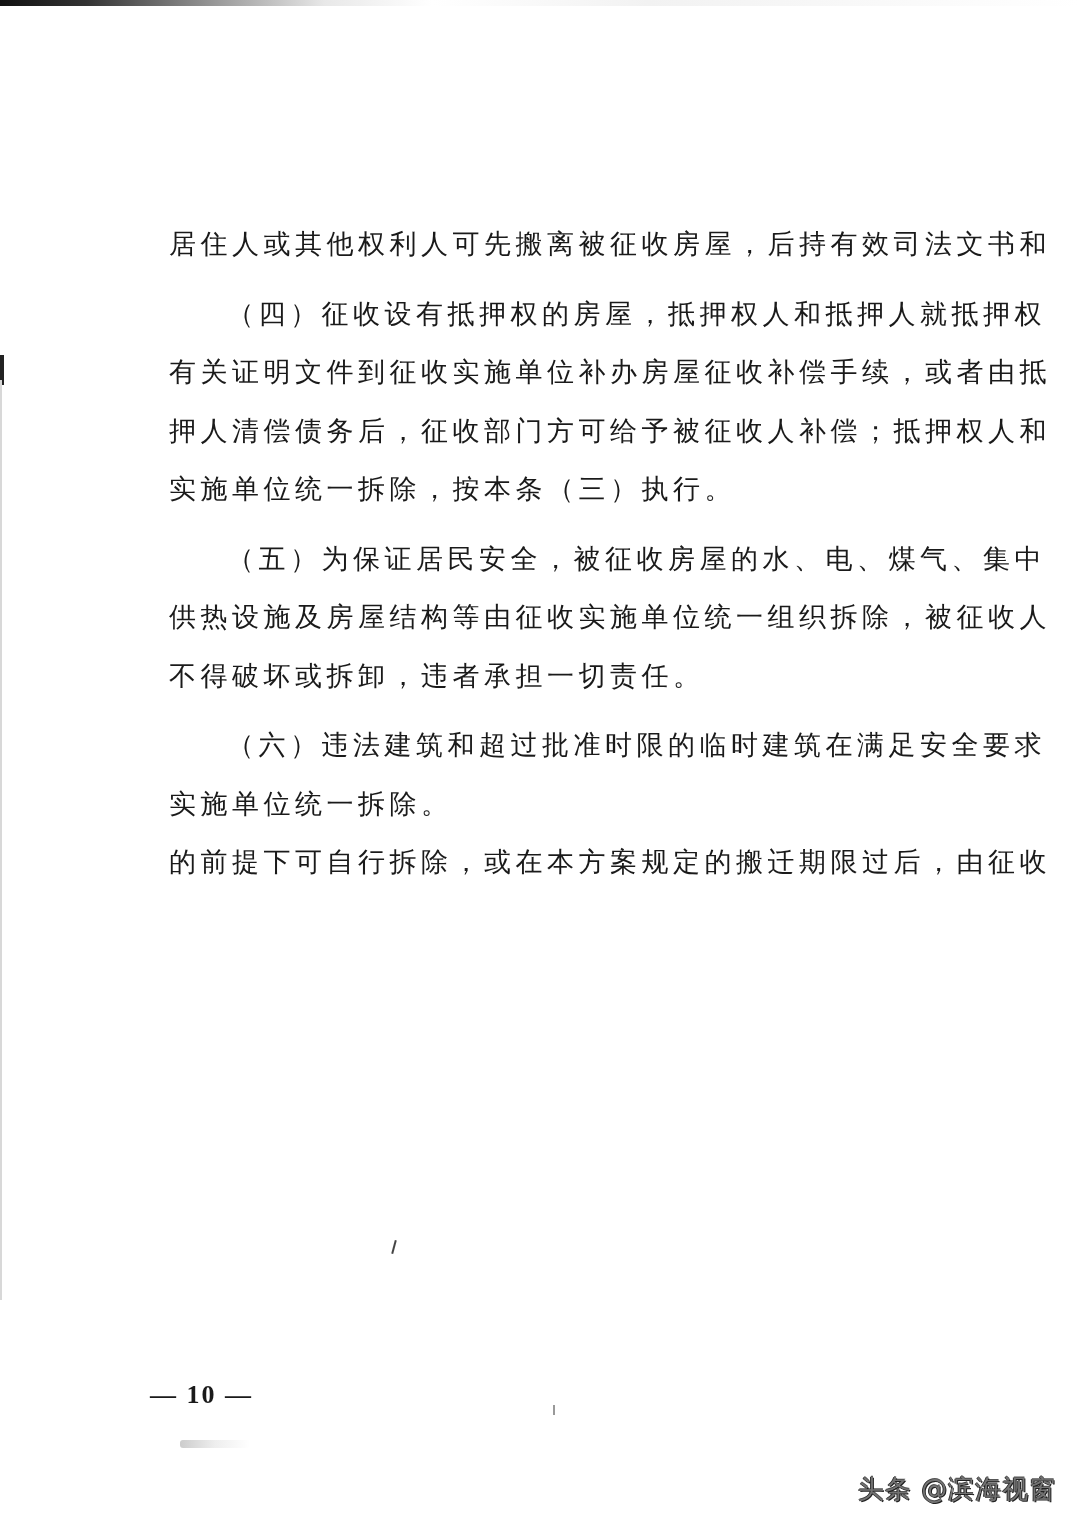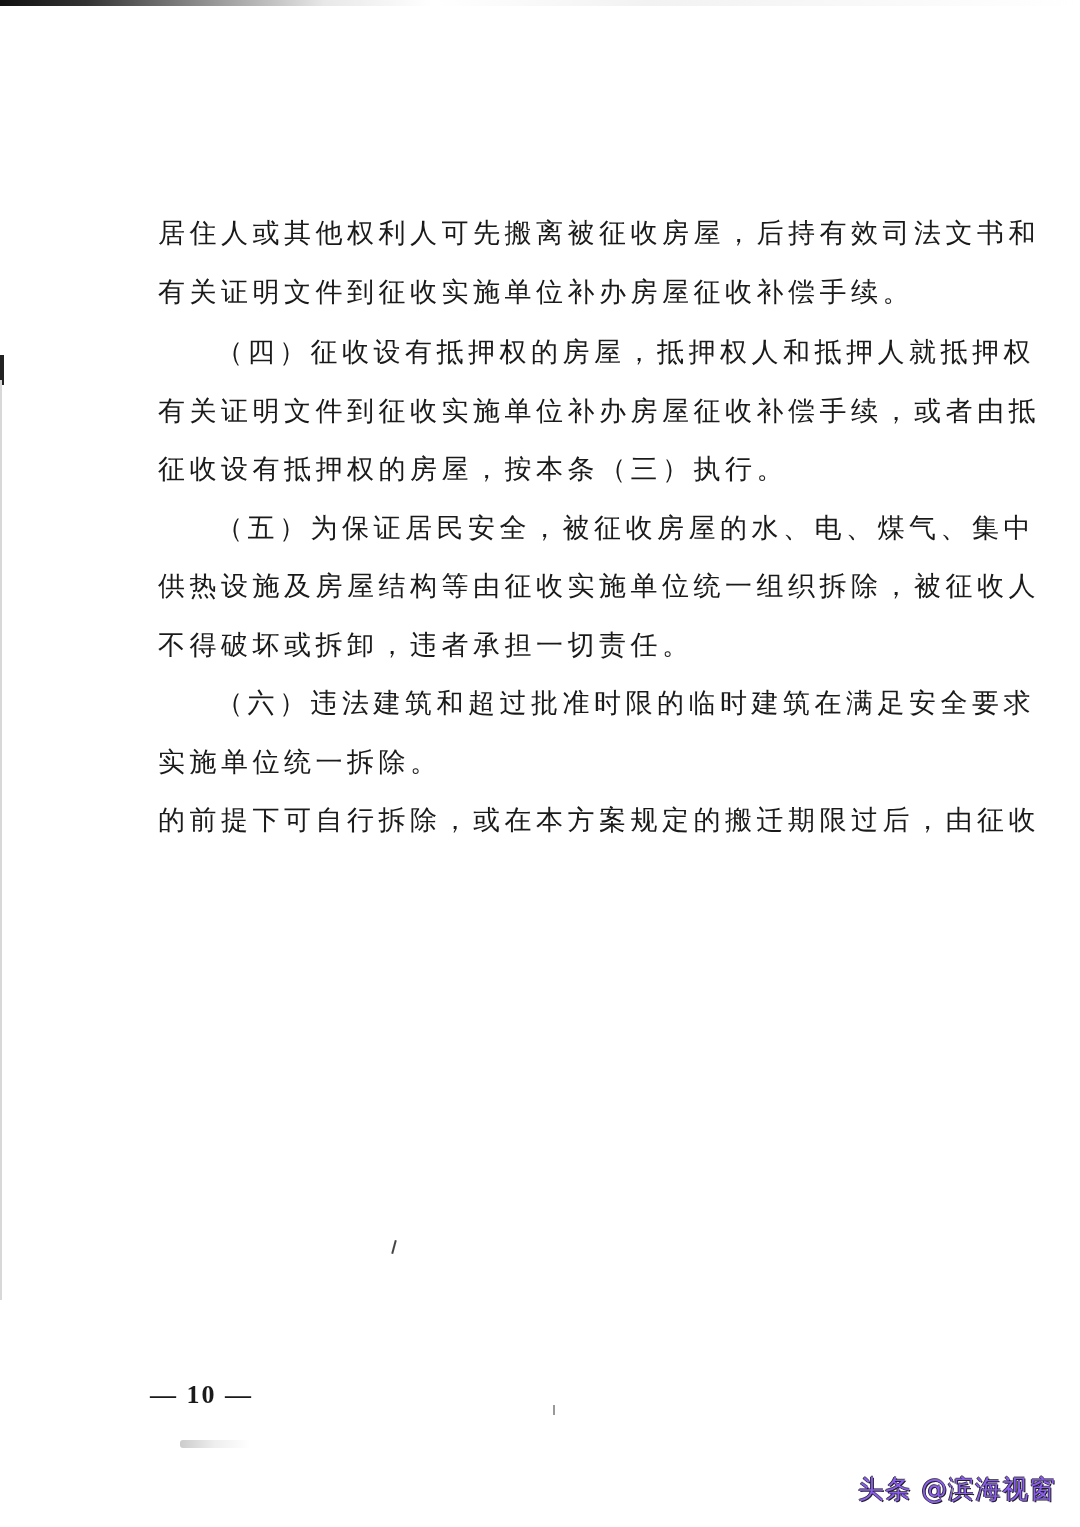--- a/index.html
+++ b/index.html
@@ -9,53 +9,53 @@
     font-family: "DejaVu Serif", "Liberation Serif", serif;
     color: #1a1a1a;
   }
   .top-edge {
     position: absolute; left: 0; top: 0; width: 1080px; height: 6px;
     background: linear-gradient(to right, #111 0%, #333 8%, #999 20%, #e8e8e8 30%, #fff 40%, #f2f2f2 60%, #fff 100%);
   }
   .left-mark { position: absolute; left: 0; top: 355px; width: 4px; height: 30px; background: #222; }
   .left-line { position: absolute; left: 0; top: 380px; width: 2px; height: 920px; background: #d8d8d8; }
   .page { position: absolute; left: 158px; top: 204px; width: 800px; }
-  .para { margin: 0; font-size: 27px; line-height: 58.5px; letter-spacing: 4.5px; text-align: justify; }
+  .para { margin: 11px; font-size: 27px; line-height: 58.5px; letter-spacing: 4.5px; text-align: justify; }
   .line { display: block; white-space: nowrap; }
   .page-number {
     position: absolute; left: 150px; top: 1380px; font-size: 26px;
     font-family: "Liberation Serif", serif; font-weight: bold; letter-spacing: 2px;
   }
   .smudge {
     position: absolute; left: 180px; top: 1440px; width: 70px; height: 8px;
     background: linear-gradient(to right, #ccc, #eee, #fff); border-radius: 3px;
   }
   .stray { position: absolute; width: 2px; background: #444; }
   .watermark {
     position: absolute; left: 858px; top: 1472px; font-size: 26px;
-    font-family: "DejaVu Sans", sans-serif; color: #8b5cf6; letter-spacing: 1px;
+    font-family: "DejaVu Sans", sans-serif; color: #737373; letter-spacing: 1px;
     text-shadow: 1px 1px 0 #222, -1px 0 0 #333, 0 -1px 0 #555;
   }
 </style>
 </head>
 <body>
 
 <div class="top-edge"></div>
 <div class="left-mark"></div>
 <div class="left-line"></div>
 
 <div class="page">
   <p class="para" style="margin-bottom:2px;">
     <span class="line">居住人或其他权利人可先搬离被征收房屋，后持有效司法文书和</span>
-    <span class="line">有关证明文件到征收实施单位补办房屋征收补偿手续。</span>
   </p>
   <p class="para">
     <span class="line" style="padding-left:58px;">（四）征收设有抵押权的房屋，抵押权人和抵押人就抵押权</span>
     <span class="line">有关证明文件到征收实施单位补办房屋征收补偿手续，或者由抵</span>
-    <span class="line">征收设有抵押权的房屋，按本条（三）执行。</span>
+    <span class="line">押人清偿债务后，征收部门方可给予被征收人补偿；抵押权人和</span>
+    <span class="line">实施单位统一拆除，按本条（三）执行。</span>
   </p>
   <p class="para">
     <span class="line" style="padding-left:58px;">（五）为保证居民安全，被征收房屋的水、电、煤气、集中</span>
     <span class="line">供热设施及房屋结构等由征收实施单位统一组织拆除，被征收人</span>
     <span class="line">不得破坏或拆卸，违者承担一切责任。</span>
   </p>
   <p class="para">
     <span class="line" style="padding-left:58px;">（六）违法建筑和超过批准时限的临时建筑在满足安全要求</span>
     <span class="line">实施单位统一拆除。</span>
     <span class="line">的前提下可自行拆除，或在本方案规定的搬迁期限过后，由征收</span>

